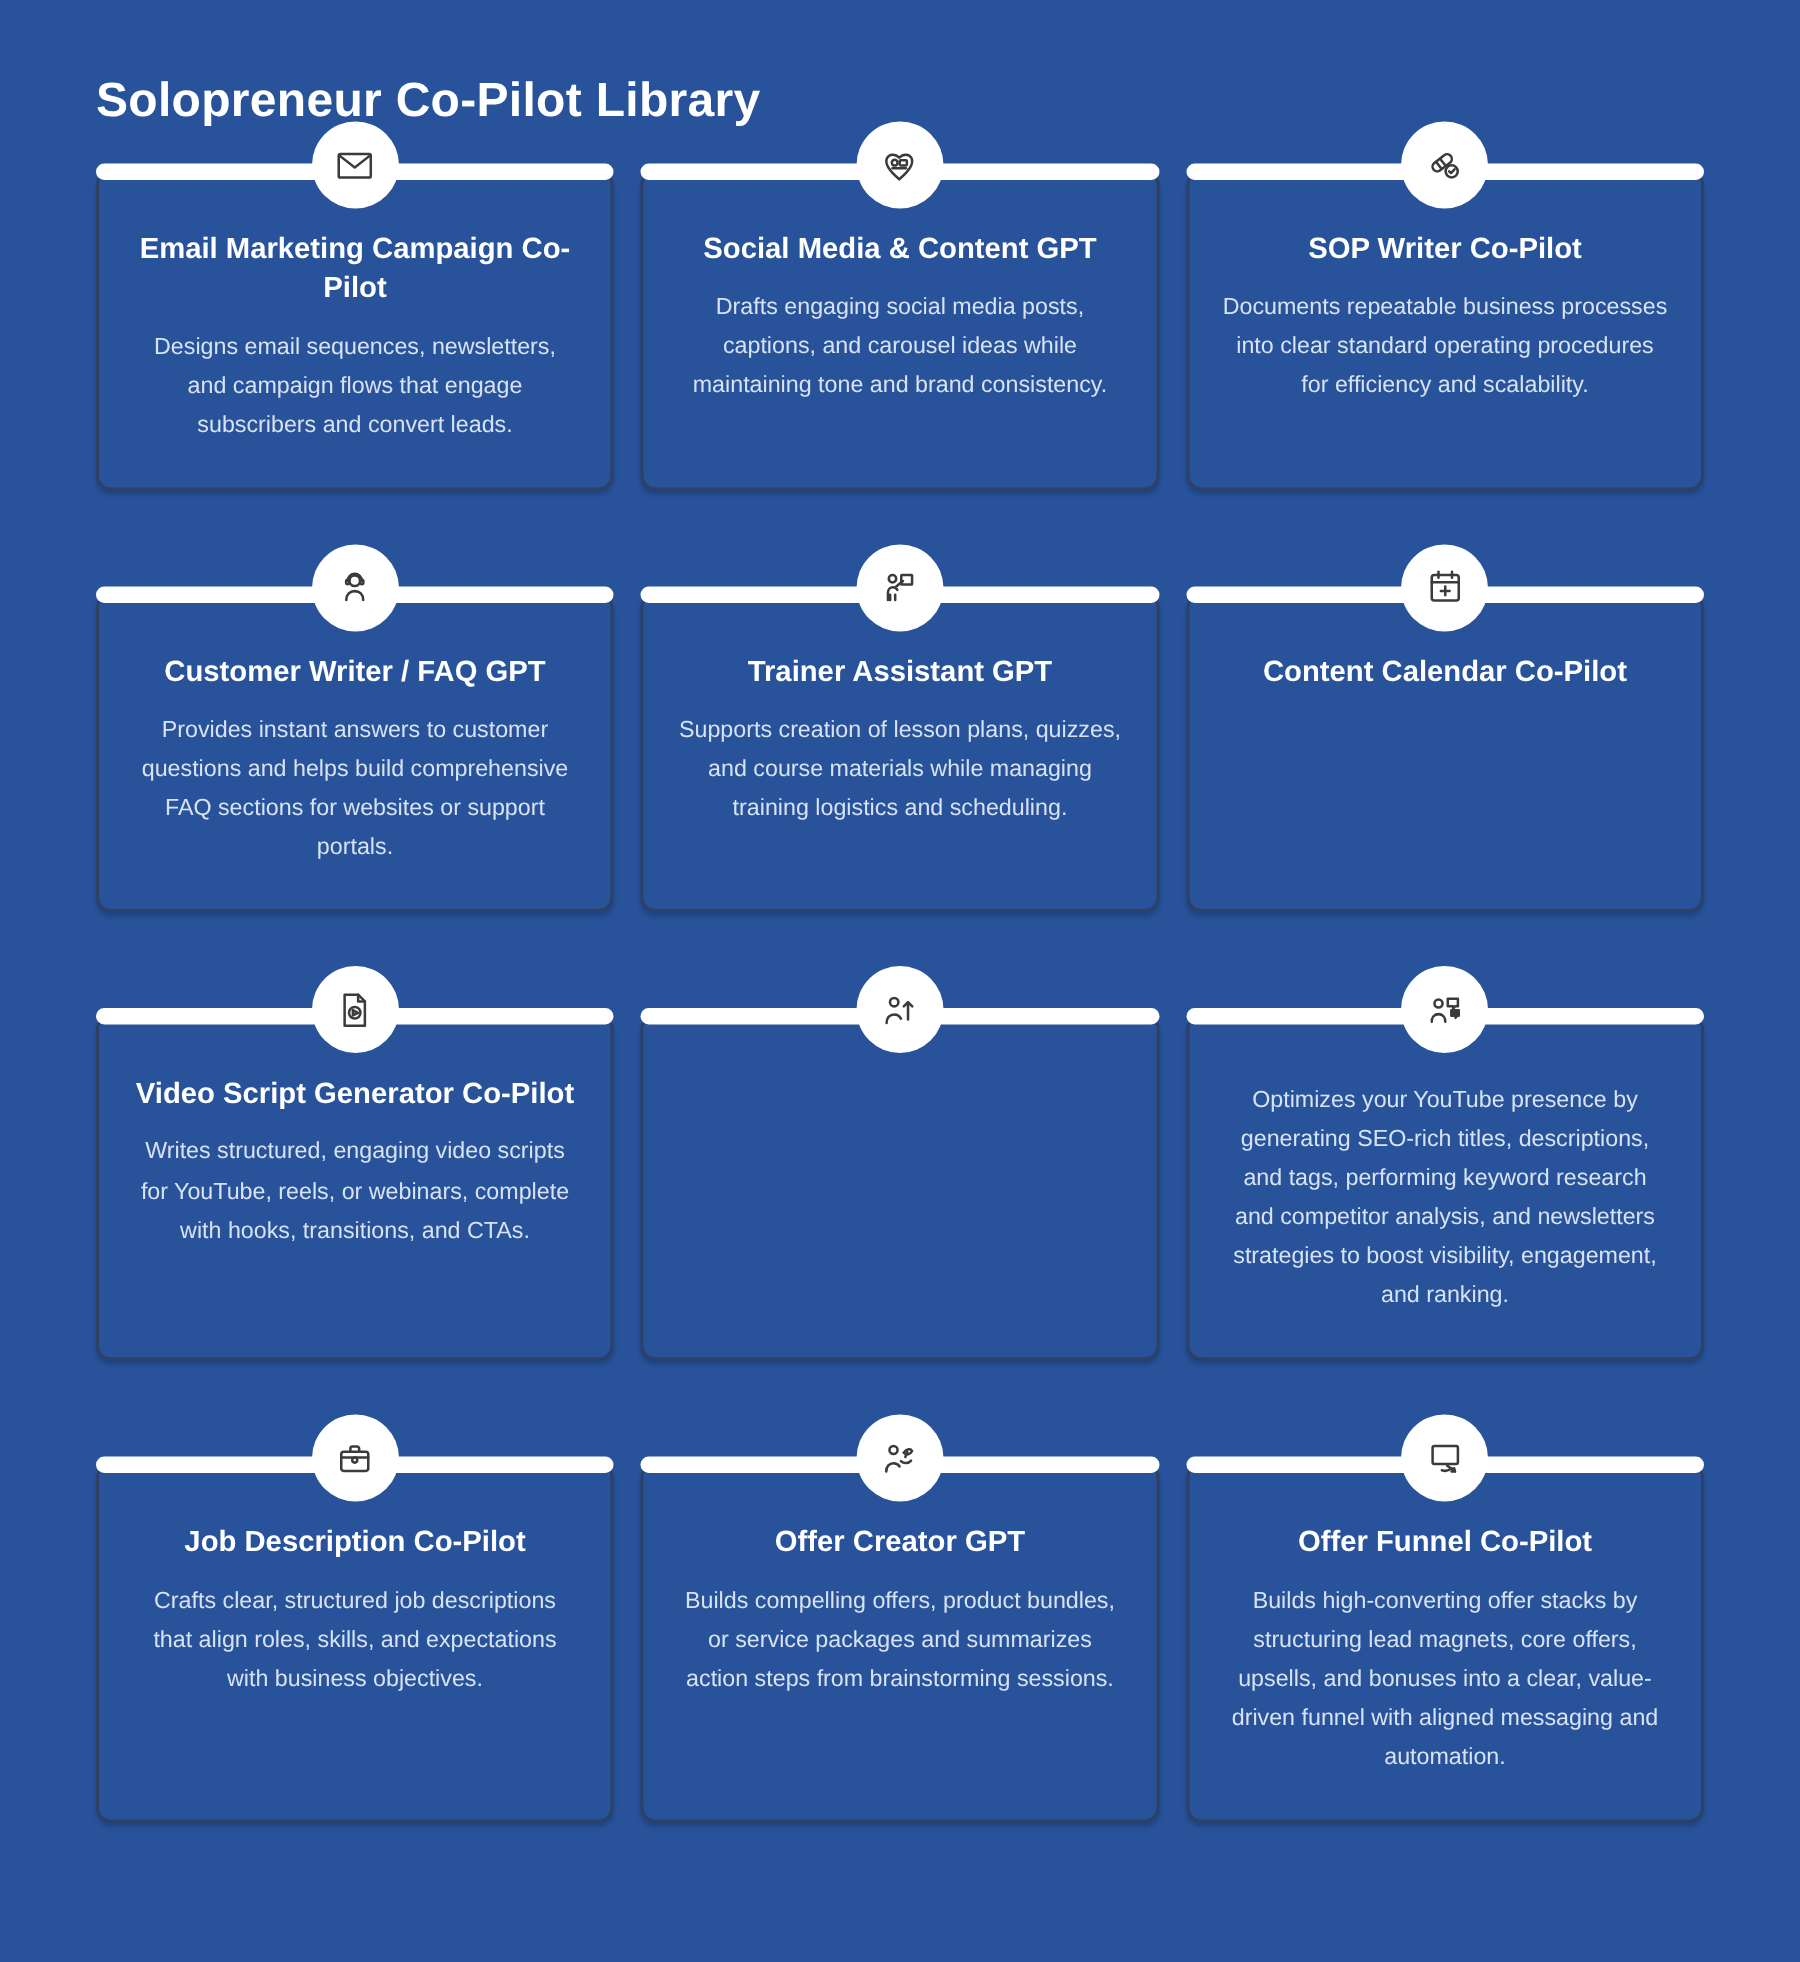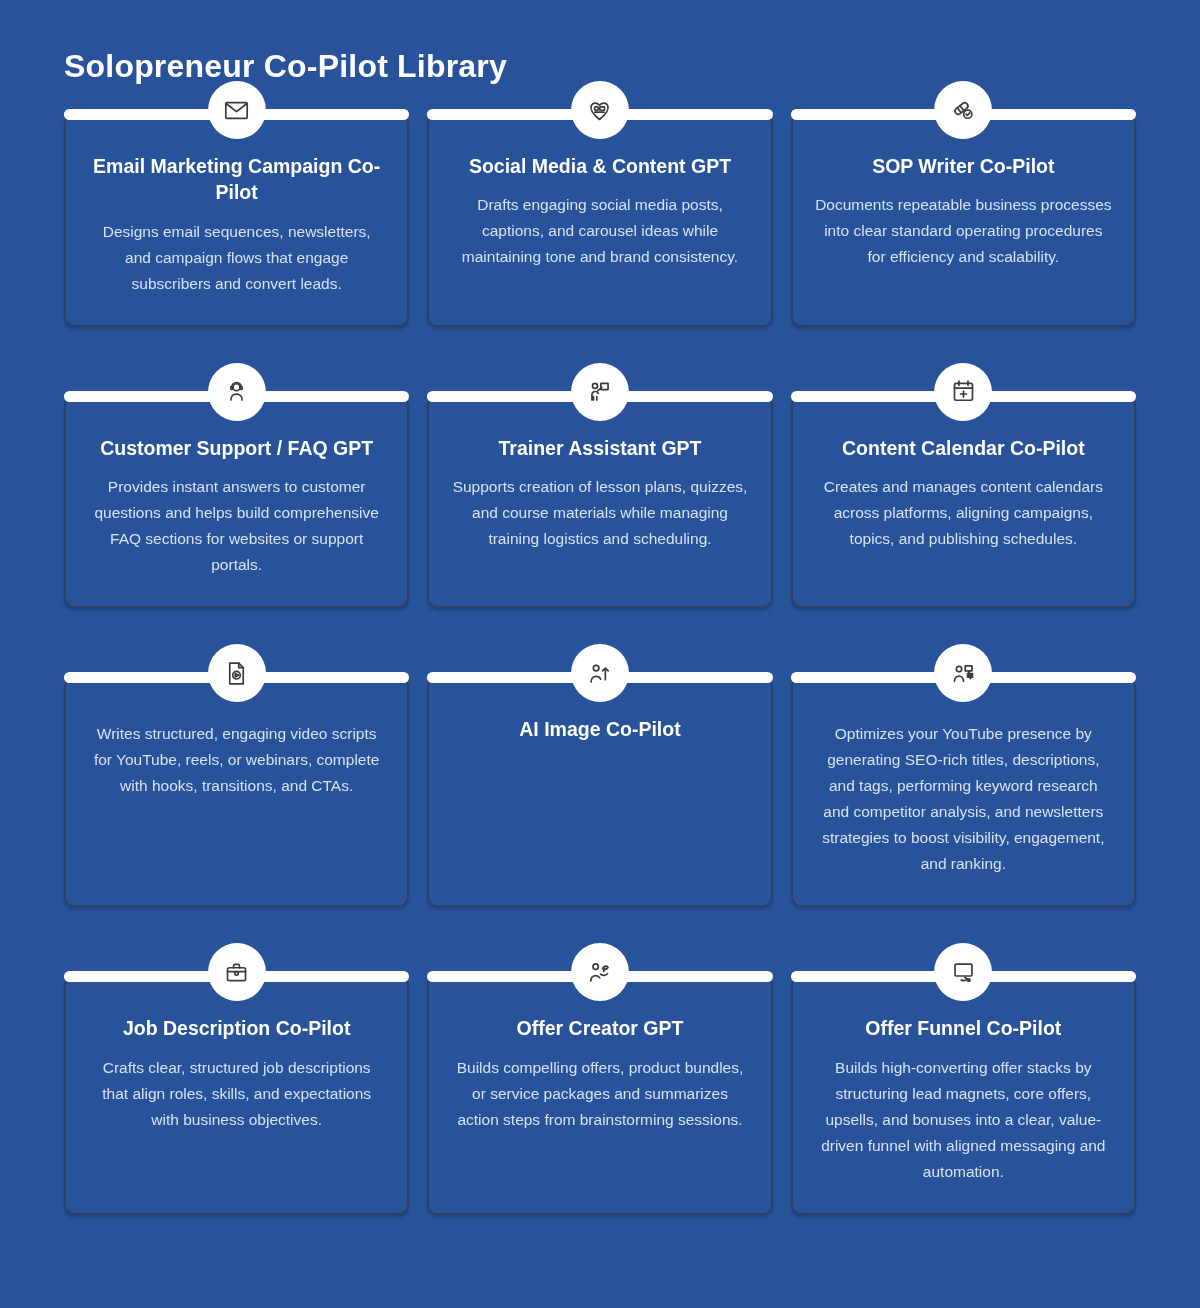--- a/index.html
+++ b/index.html
@@ -136,21 +136,21 @@
     <div class="card-topbar"></div>
     <div class="card-badge">
           <svg viewBox="0 0 24 24" xmlns="http://www.w3.org/2000/svg">
             <circle cx="12" cy="8.2" r="3.1"></circle>
             <path d="M7 19.5 c0-3.2 2.1-5.2 5-5.2 s5 2 5 5.2"></path>
             <path d="M7.8 8.2 a4.2 4.2 0 0 1 8.4 0"></path>
             <rect x="6.9" y="7.6" width="1.8" height="2.6" rx="0.9"></rect>
             <rect x="15.3" y="7.6" width="1.8" height="2.6" rx="0.9"></rect>
           </svg>
         </div>
-    <div class="card-title">Customer Support / FAQ GPT</div>
+    <div class="card-title">Customer Writer / FAQ GPT</div>
     <div class="card-desc">Provides instant answers to customer questions and helps build comprehensive FAQ sections for websites or support portals.</div>
   </div>
 
   <div class="card">
     <div class="card-topbar"></div>
     <div class="card-badge">
           <svg viewBox="0 0 24 24" xmlns="http://www.w3.org/2000/svg">
             <circle cx="8" cy="7" r="2.2"></circle>
             <path d="M5.3 19.5 v-4.2 c0-2 1.2-3.3 2.9-3.3 c1.3 0 2.2 0.6 2.7 1.6 M6.6 19.5 v-3 M9.6 19.5 v-3"></path>
             <rect x="13.2" y="4.8" width="6.4" height="5.6" rx="0.4"></rect>
@@ -164,46 +164,45 @@
   <div class="card">
     <div class="card-topbar"></div>
     <div class="card-badge">
           <svg viewBox="0 0 24 24" xmlns="http://www.w3.org/2000/svg">
             <rect x="4" y="4.8" width="16" height="15" rx="1.5"></rect>
             <path d="M4 9 H20 M8 2.8 v3.6 M16 2.8 v3.6"></path>
             <path d="M12 11.6 v5.2 M9.4 14.2 h5.2"></path>
           </svg>
         </div>
     <div class="card-title">Content Calendar Co-Pilot</div>
-    <div class="card-desc">Creates and manages content calendars across platforms, aligning campaigns, topics, and publishing schedules.</div>
   </div>
 
   <div class="card">
     <div class="card-topbar"></div>
     <div class="card-badge">
           <svg viewBox="0 0 24 24" xmlns="http://www.w3.org/2000/svg">
             <path d="M6 2.8 h8 l4 4 V21.2 H6 Z"></path>
             <path d="M14 2.8 v4 h4"></path>
             <circle cx="12" cy="13.5" r="3.4"></circle>
             <path d="M10.9 11.9 l3 1.6 -3 1.6 z"></path>
           </svg>
         </div>
+    <div class="card-title">Video Script Generator Co-Pilot</div>
     <div class="card-desc">Writes structured, engaging video scripts for YouTube, reels, or webinars, complete with hooks, transitions, and CTAs.</div>
   </div>
 
   <div class="card">
     <div class="card-topbar"></div>
     <div class="card-badge">
           <svg viewBox="0 0 24 24" xmlns="http://www.w3.org/2000/svg">
             <circle cx="9" cy="7.2" r="2.5"></circle>
             <path d="M4.5 19.5 c0-3.1 2-5 4.5-5 c1.9 0 3.3 1 4 2.5"></path>
             <path d="M17.2 17.5 V7.2 M14.7 9.7 L17.2 7.2 L19.7 9.7"></path>
           </svg>
         </div>
-    <div class="card-title">AI Image Co-Pilot</div>
   </div>
 
   <div class="card">
     <div class="card-topbar"></div>
     <div class="card-badge">
           <svg viewBox="0 0 24 24" xmlns="http://www.w3.org/2000/svg">
             <circle cx="8" cy="8" r="2.4"></circle>
             <path d="M4 18.8 c0-2.8 1.8-4.5 4-4.5 s4 1.7 4 4.5"></path>
             <path d="M13.5 5.2 h6 v4.4 h-1.6 l-1.2 1.5 v-1.5 h-3.2 z"></path>
             <path d="M15.6 12 h4.4 v3.3 h-1 l-0.9 1.2 v-1.2 h-2.5 z" fill="#3b3b3b"></path>

